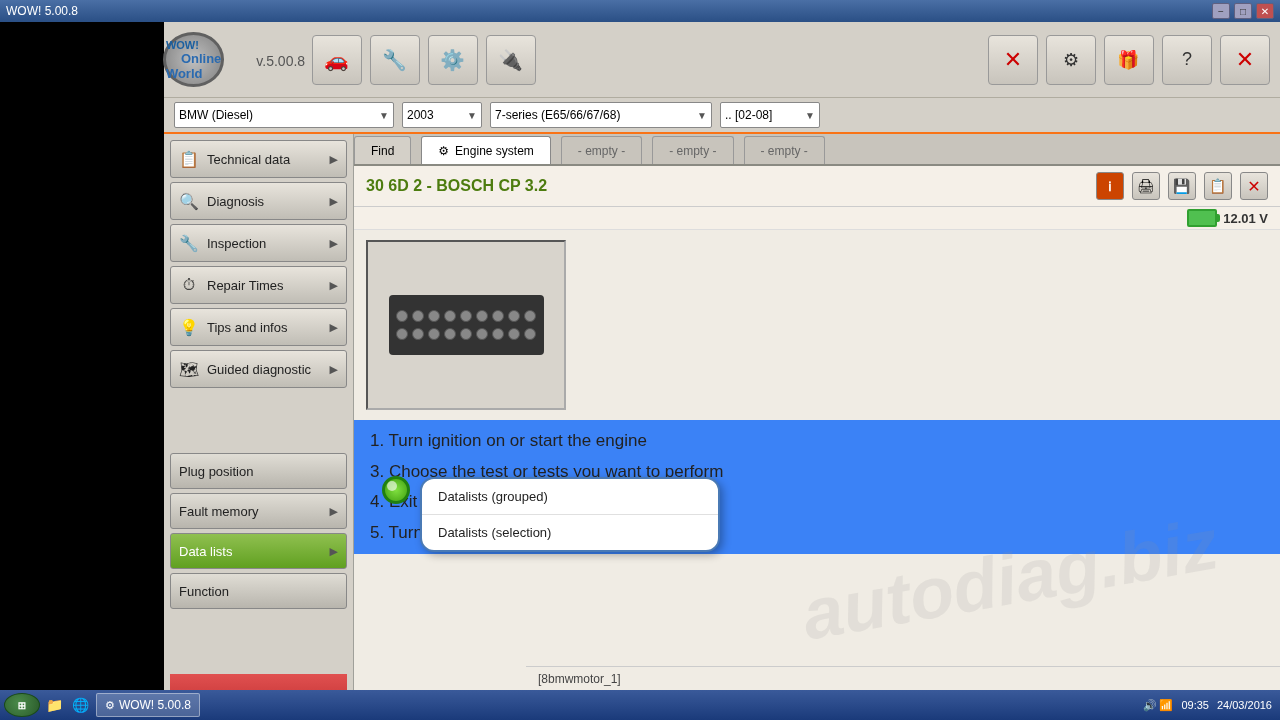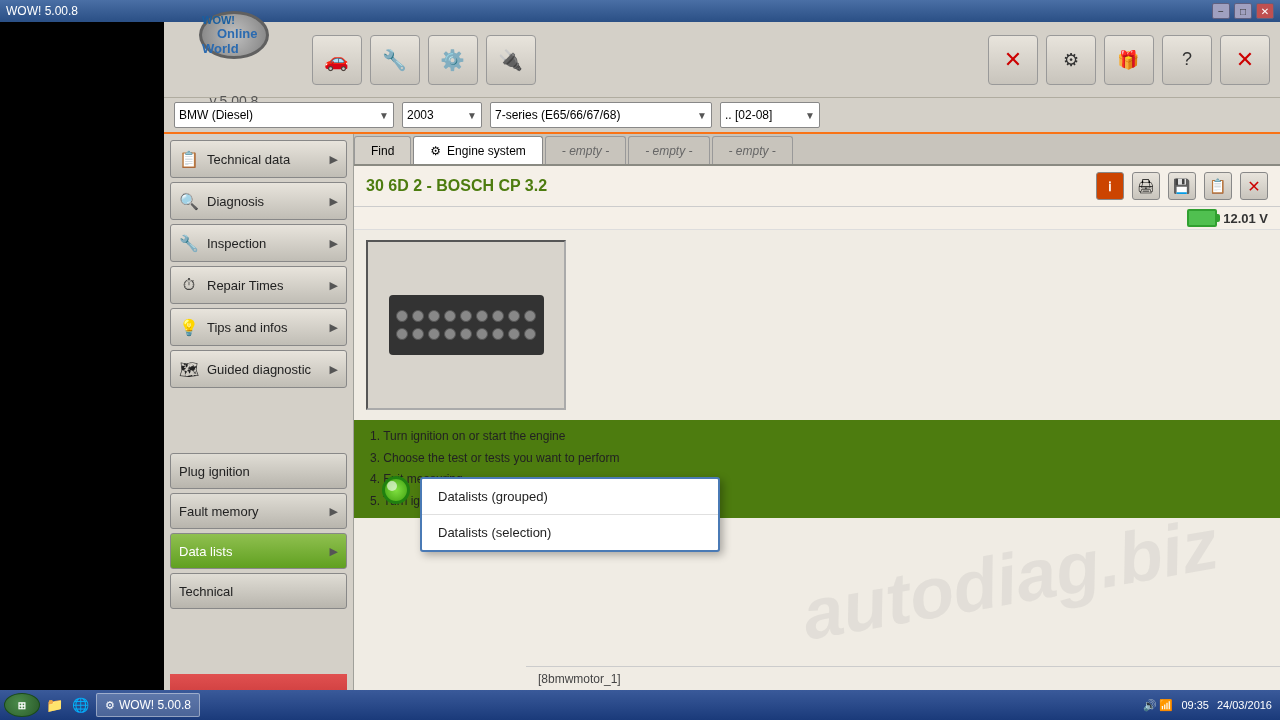--- a/index.html
+++ b/index.html
@@ -41,21 +41,21 @@
       display: flex;
       align-items: center;
       padding: 8px 10px;
       gap: 8px;
       border-bottom: 1px solid #b0aca0;
     }
     #logo-area {
       width: 120px;
       height: 60px;
       display: flex;
-      flex-direction: column;
+      flex-direction: row;
       align-items: center;
       justify-content: center;
       margin-right: 10px;
       gap: 32px;
     }
     .logo-circle {
       width: 70px; height: 55px;
       border-radius: 50%;
       background: radial-gradient(circle, #c0c0c0, #808080);
       border: 3px solid #606060;
@@ -185,31 +185,30 @@
     }
     .tab {
       height: 28px;
       padding: 0 16px;
       background: #d4d0c8;
       border: 1px solid #999;
       border-bottom: none;
       cursor: pointer;
       display: flex; align-items: center; gap: 6px;
       font-size: 12px;
-      margin-right: 2px;
+      margin-right: 10px;
       border-radius: 3px 3px 0 0;
     }
     .tab.active {
       background: white;
       border-color: #888;
     }
     .tab-empty {
       background: #c8c4bc;
       color: #666;
-      font-style: italic;
     }
 
     
     #doc-header {
       padding: 6px 12px;
       background: #f5f0e8;
       border-bottom: 1px solid #ccc;
       display: flex; align-items: center; justify-content: space-between;
     }
     #doc-title { font-size: 16px; font-weight: bold; color: #4d7c0f; }
@@ -283,22 +282,22 @@
     .pin {
       width: 12px; height: 12px;
       background: #888;
       border-radius: 50%;
       border: 1px solid #555;
     }
 
     
     #instructions {
       padding: 6px 16px;
-      background: #4d7c0f;
-      font-size: 12px; color: #222;
+      background: #3b82f6;
+      font-size: 17px; color: #222;
       line-height: 1.8;
     }
 
     
     #watermark {
       position: absolute;
       font-size: 72px;
       color: rgba(150,150,150,0.15);
       font-style: italic;
       font-weight: bold;
@@ -324,21 +323,21 @@
     }
 
     
     #dropdown-popup {
       position: absolute;
       left: 256px;
       top: 455px;
       width: 300px;
       background: white;
       border: 2px solid #4a7ab5;
-      border-radius: 3px;
+      border-radius: 14px;
       z-index: 100;
       box-shadow: 3px 3px 8px rgba(0,0,0,0.3);
     }
     .popup-item {
       padding: 10px 16px;
       cursor: pointer;
       font-size: 13px;
       border-bottom: 1px solid #e0e0e0;
       color: #222;
     }
@@ -484,33 +483,33 @@
         <span class="chevron">▶</span>
       </div>
       <div class="sidebar-btn">
         <span class="sidebar-icon">🗺</span>
         <span>Guided diagnostic</span>
         <span class="chevron">▶</span>
       </div>
 
       <div class="sidebar-bottom">
         <div class="sidebar-btn-flat">
-          <span>Plug ignition</span>
+          <span>Plug position</span>
         </div>
         <div class="sidebar-btn-flat">
           <span>Fault memory</span>
           <span class="chevron">▶</span>
         </div>
         <div class="sidebar-btn-flat sidebar-btn-active">
           <span>Data lists</span>
           <span class="chevron">▶</span>
         </div>
         <div style="display:flex;">
           <div class="sidebar-btn-flat" style="flex:1;">
-            <span>Technical</span>
+            <span>Function</span>
           </div>
         </div>
       </div>
 
       <div style="height:40px;background:linear-gradient(to bottom,#e05050,#c03030);border-radius:0 0 0 0;margin-top:auto;"></div>
     </div>
 
     <div id="main-panel" style="position:relative;">
 
       <div id="tabs-row">

